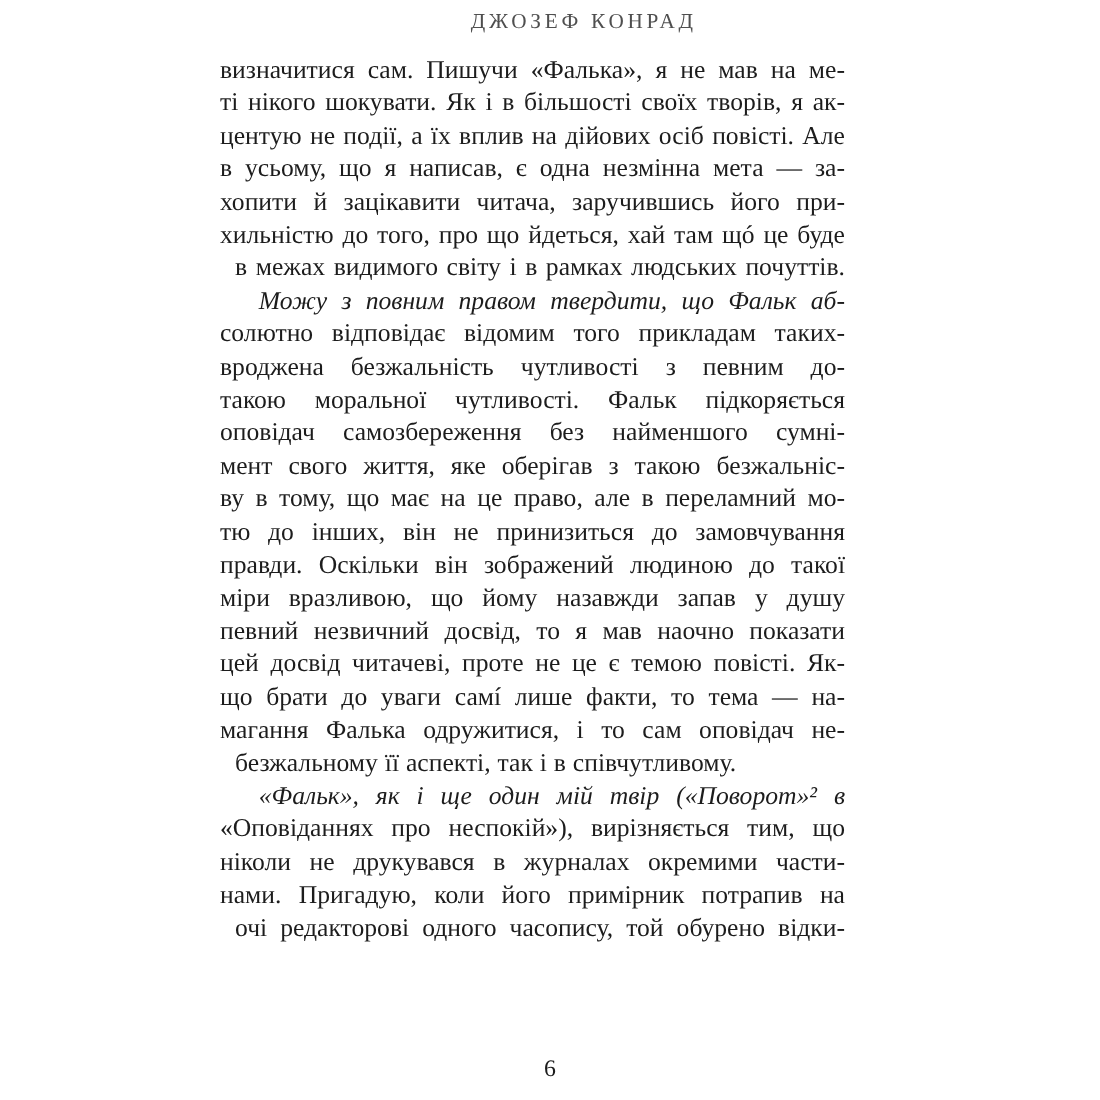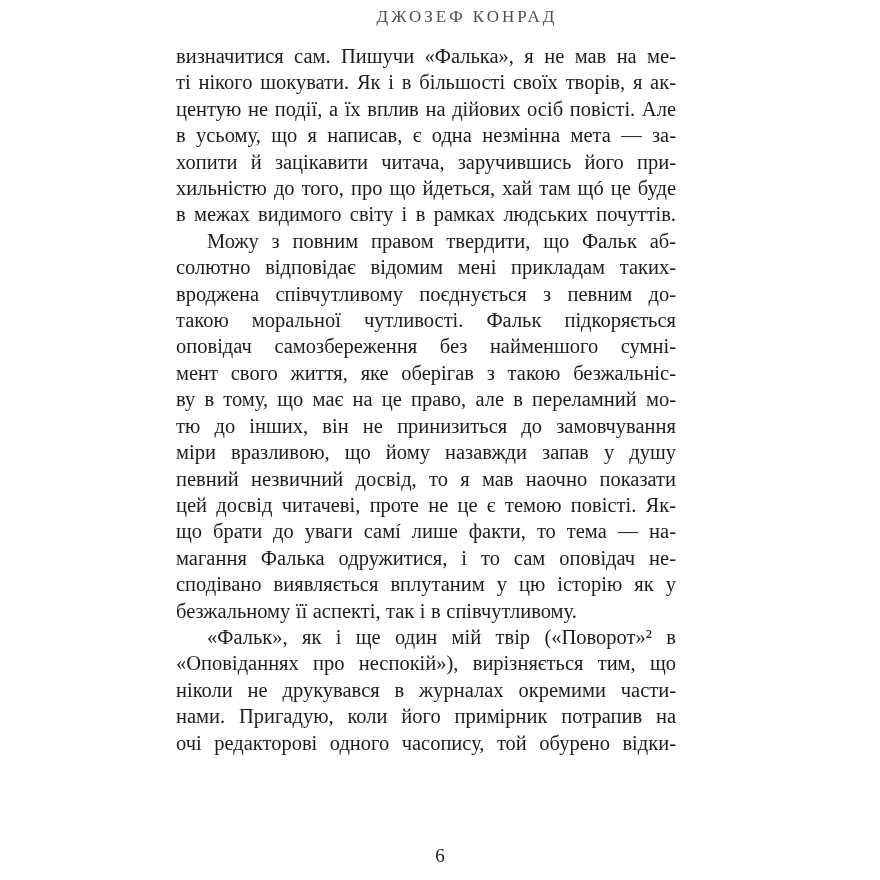--- a/index.html
+++ b/index.html
@@ -36,26 +36,28 @@
     color: var(--text, #1c1c1c);
     font-kerning: normal;
   }
   .para .line {
     text-align: justify;
     text-align-last: justify;
     word-spacing: 0.02em;
   }
   .para .line:last-child {
     text-align-last: left;
+    margin-left: 12px;
   }
   .para.justify-all .line:last-child {
     text-align-last: justify;
   }
   .para.indent .line:first-child {
     text-indent: 31px;
+    font-style: italic;
   }
   .page-number {
     position: absolute;
     top: 845px;
     left: 0;
     width: 100%;
     text-align: center;
     font-size: 19px;
     color: var(--text, #1c1c1c);
   }
@@ -72,33 +74,33 @@
         <div class="line">визначитися сам. Пишучи «Фалька», я не мав на ме-</div>
         <div class="line">ті нікого шокувати. Як і в більшості своїх творів, я ак-</div>
         <div class="line">центую не події, а їх вплив на дійових осіб повісті. Але</div>
         <div class="line">в усьому, що я написав, є одна незмінна мета — за-</div>
         <div class="line">хопити й зацікавити читача, заручившись його при-</div>
         <div class="line">хильністю до того, про що йдеться, хай там щó це буде</div>
         <div class="line">в межах видимого світу і в рамках людських почуттів.</div>
       </div>
     <div class="para indent">
         <div class="line">Можу з повним правом твердити, що Фальк аб-</div>
-        <div class="line">солютно відповідає відомим мені прикладам таких-</div>
-        <div class="line">вроджена співчутливому поєднується з певним до-</div>
+        <div class="line">солютно відповідає відомим того прикладам таких-</div>
+        <div class="line">вроджена безжальність чутливості з певним до-</div>
         <div class="line">такою моральної чутливості. Фальк підкоряється</div>
         <div class="line">оповідач самозбереження без найменшого сумні-</div>
         <div class="line">мент свого життя, яке оберігав з такою безжальніс-</div>
         <div class="line">ву в тому, що має на це право, але в переламний мо-</div>
         <div class="line">тю до інших, він не принизиться до замовчування</div>
+        <div class="line">правди. Оскільки він зображений людиною до такої</div>
         <div class="line">міри вразливою, що йому назавжди запав у душу</div>
         <div class="line">певний незвичний досвід, то я мав наочно показати</div>
         <div class="line">цей досвід читачеві, проте не це є темою повісті. Як-</div>
         <div class="line">що брати до уваги самí лише факти, то тема — на-</div>
         <div class="line">магання Фалька одружитися, і то сам оповідач не-</div>
-        <div class="line">сподівано виявляється вплутаним у цю історію як у</div>
         <div class="line">безжальному її аспекті, так і в співчутливому.</div>
       </div>
     <div class="para indent justify-all">
         <div class="line">«Фальк», як і ще один мій твір («Поворот»² в</div>
         <div class="line">«Оповіданнях про неспокій»), вирізняється тим, що</div>
         <div class="line">ніколи не друкувався в журналах окремими части-</div>
         <div class="line">нами. Пригадую, коли його примірник потрапив на</div>
         <div class="line">очі редакторові одного часопису, той обурено відки-</div>
       </div>
   </div>

